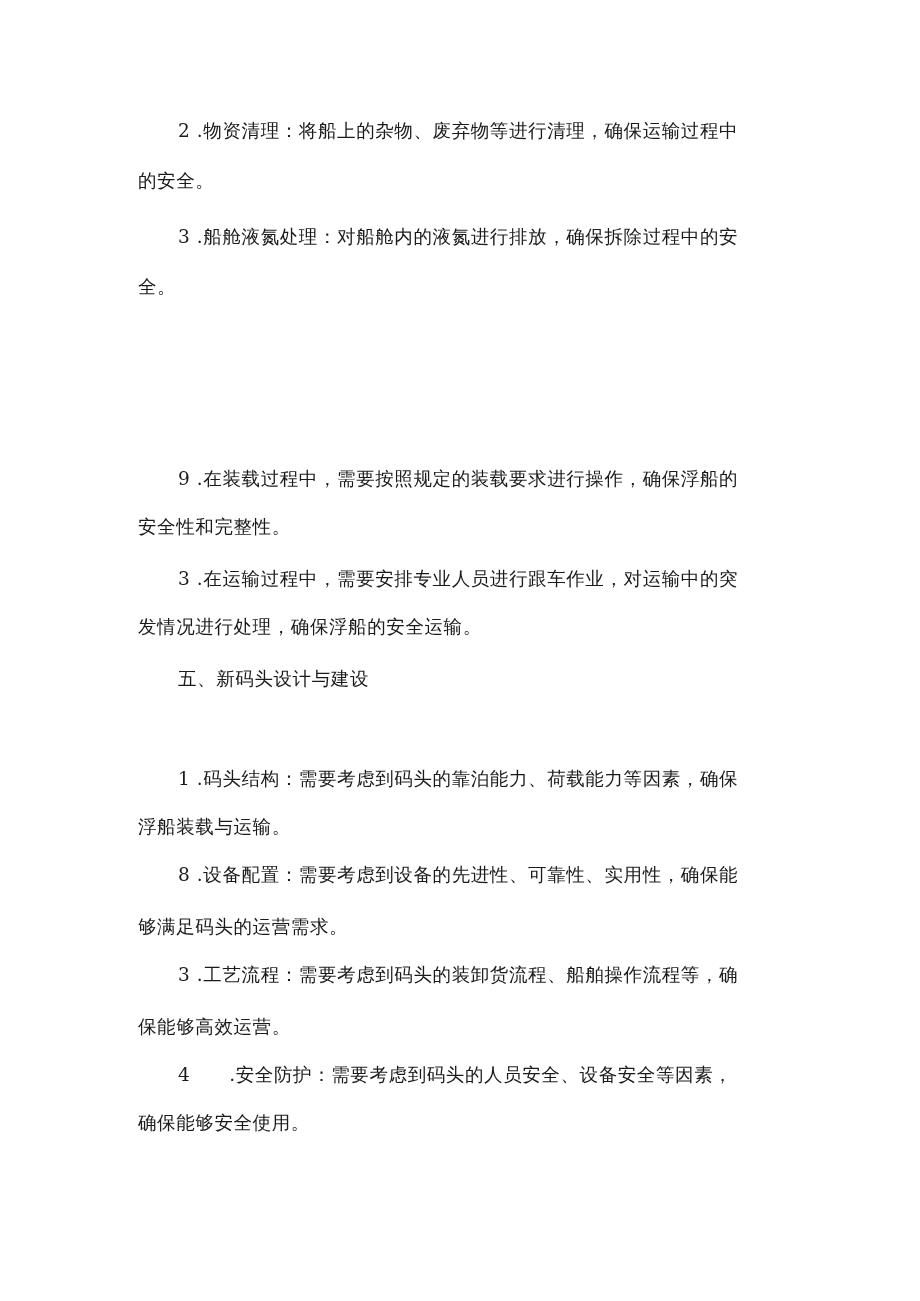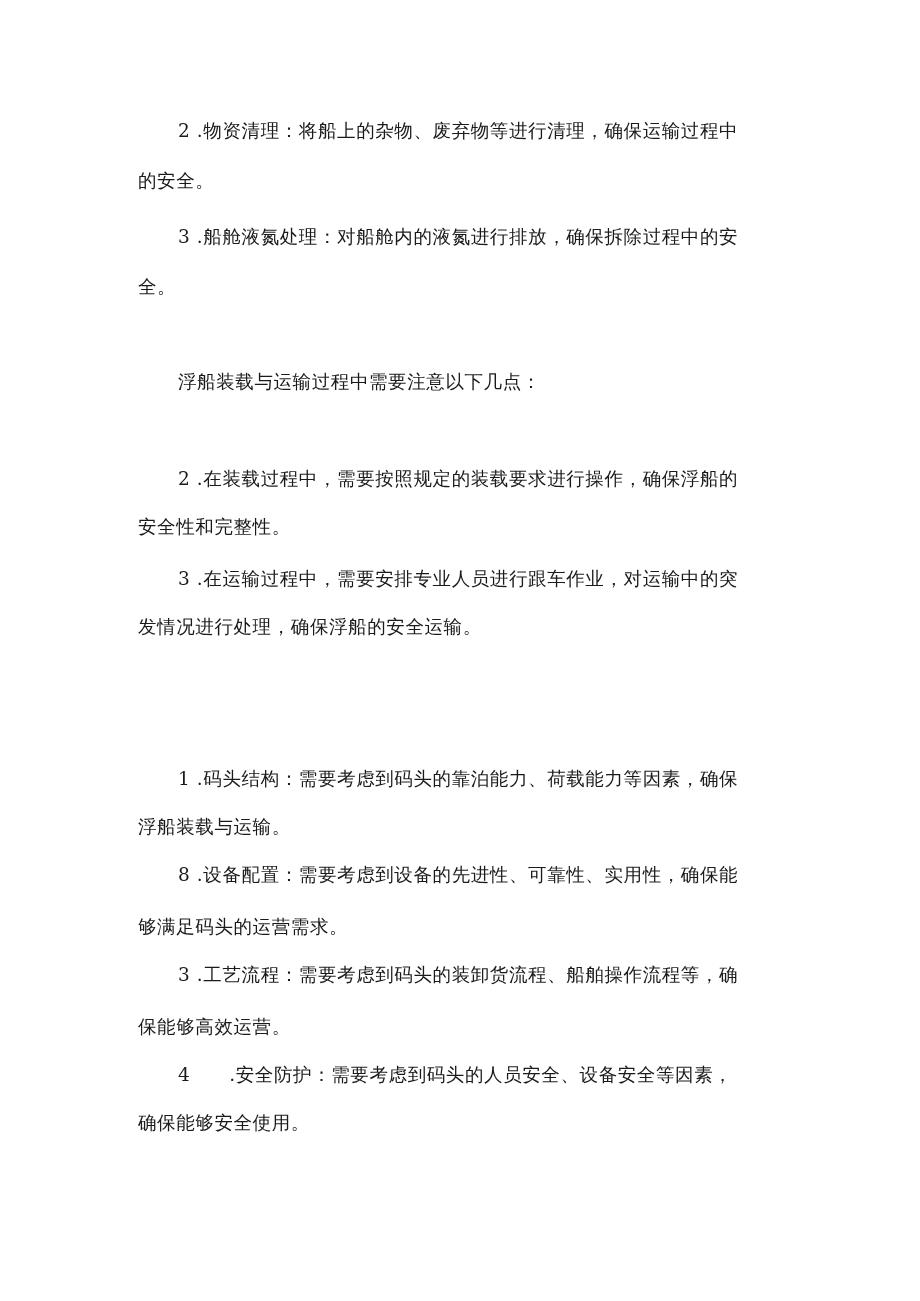--- a/index.html
+++ b/index.html
@@ -15,29 +15,29 @@
 
 <div class="page">
   <div>
     <div class="line indent" style="top:119px">2 .物资清理：将船上的杂物、废弃物等进行清理，确保运输过程中</div>
     <div class="line" style="top:169px">的安全。</div>
   </div>
   <div>
     <div class="line indent" style="top:225px">3 .船舱液氮处理：对船舱内的液氮进行排放，确保拆除过程中的安</div>
     <div class="line" style="top:275px">全。</div>
   </div>
-  <div class="line indent" style="top:370px">浮船装载与运输过程中需要注意以下几点：</div>
   <div>
-    <div class="line indent" style="top:467px">2 .在装载过程中，需要按照规定的装载要求进行操作，确保浮船的</div>
+    <div class="line indent" style="top:467px">9 .在装载过程中，需要按照规定的装载要求进行操作，确保浮船的</div>
     <div class="line" style="top:515px">安全性和完整性。</div>
   </div>
   <div>
     <div class="line indent" style="top:567px">3 .在运输过程中，需要安排专业人员进行跟车作业，对运输中的突</div>
     <div class="line" style="top:615px">发情况进行处理，确保浮船的安全运输。</div>
   </div>
+  <div class="line indent" style="top:667px">五、新码头设计与建设</div>
   <div>
     <div class="line indent" style="top:767px">1 .码头结构：需要考虑到码头的靠泊能力、荷载能力等因素，确保</div>
     <div class="line" style="top:815px">浮船装载与运输。</div>
   </div>
   <div>
     <div class="line indent" style="top:863px">8 .设备配置：需要考虑到设备的先进性、可靠性、实用性，确保能</div>
     <div class="line" style="top:915px">够满足码头的运营需求。</div>
   </div>
   <div>
     <div class="line indent" style="top:963px">3 .工艺流程：需要考虑到码头的装卸货流程、船舶操作流程等，确</div>

